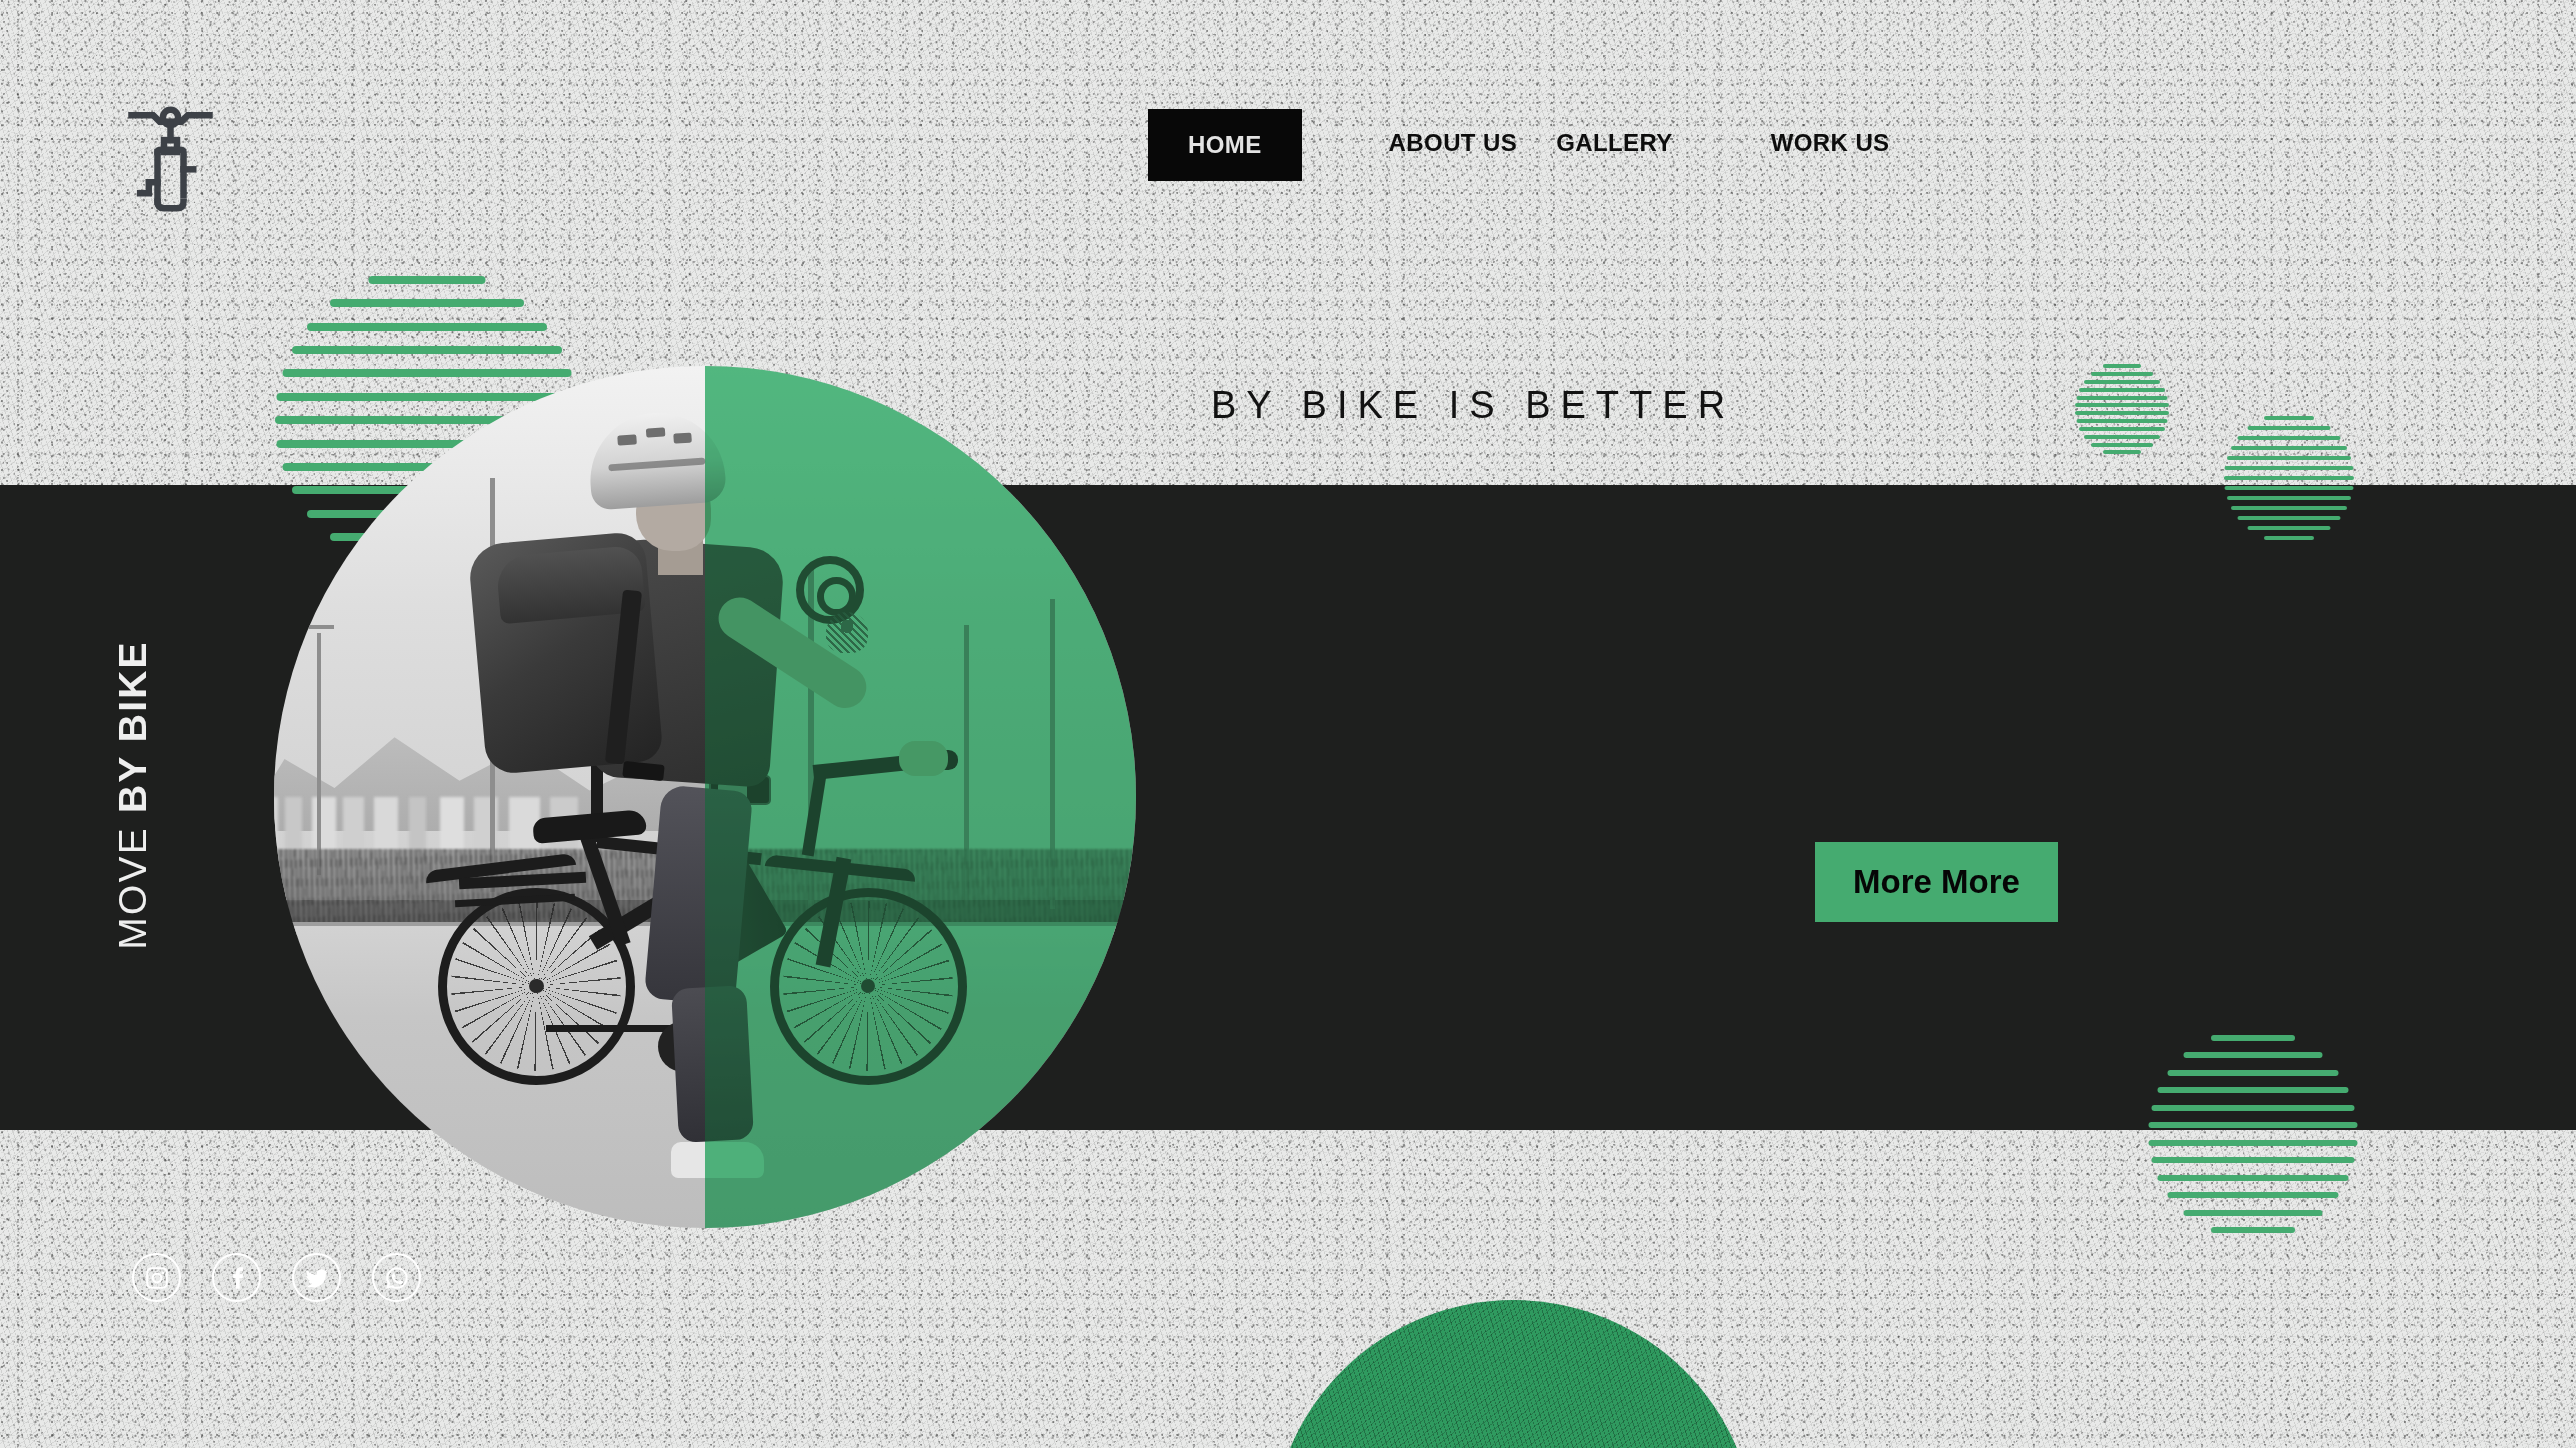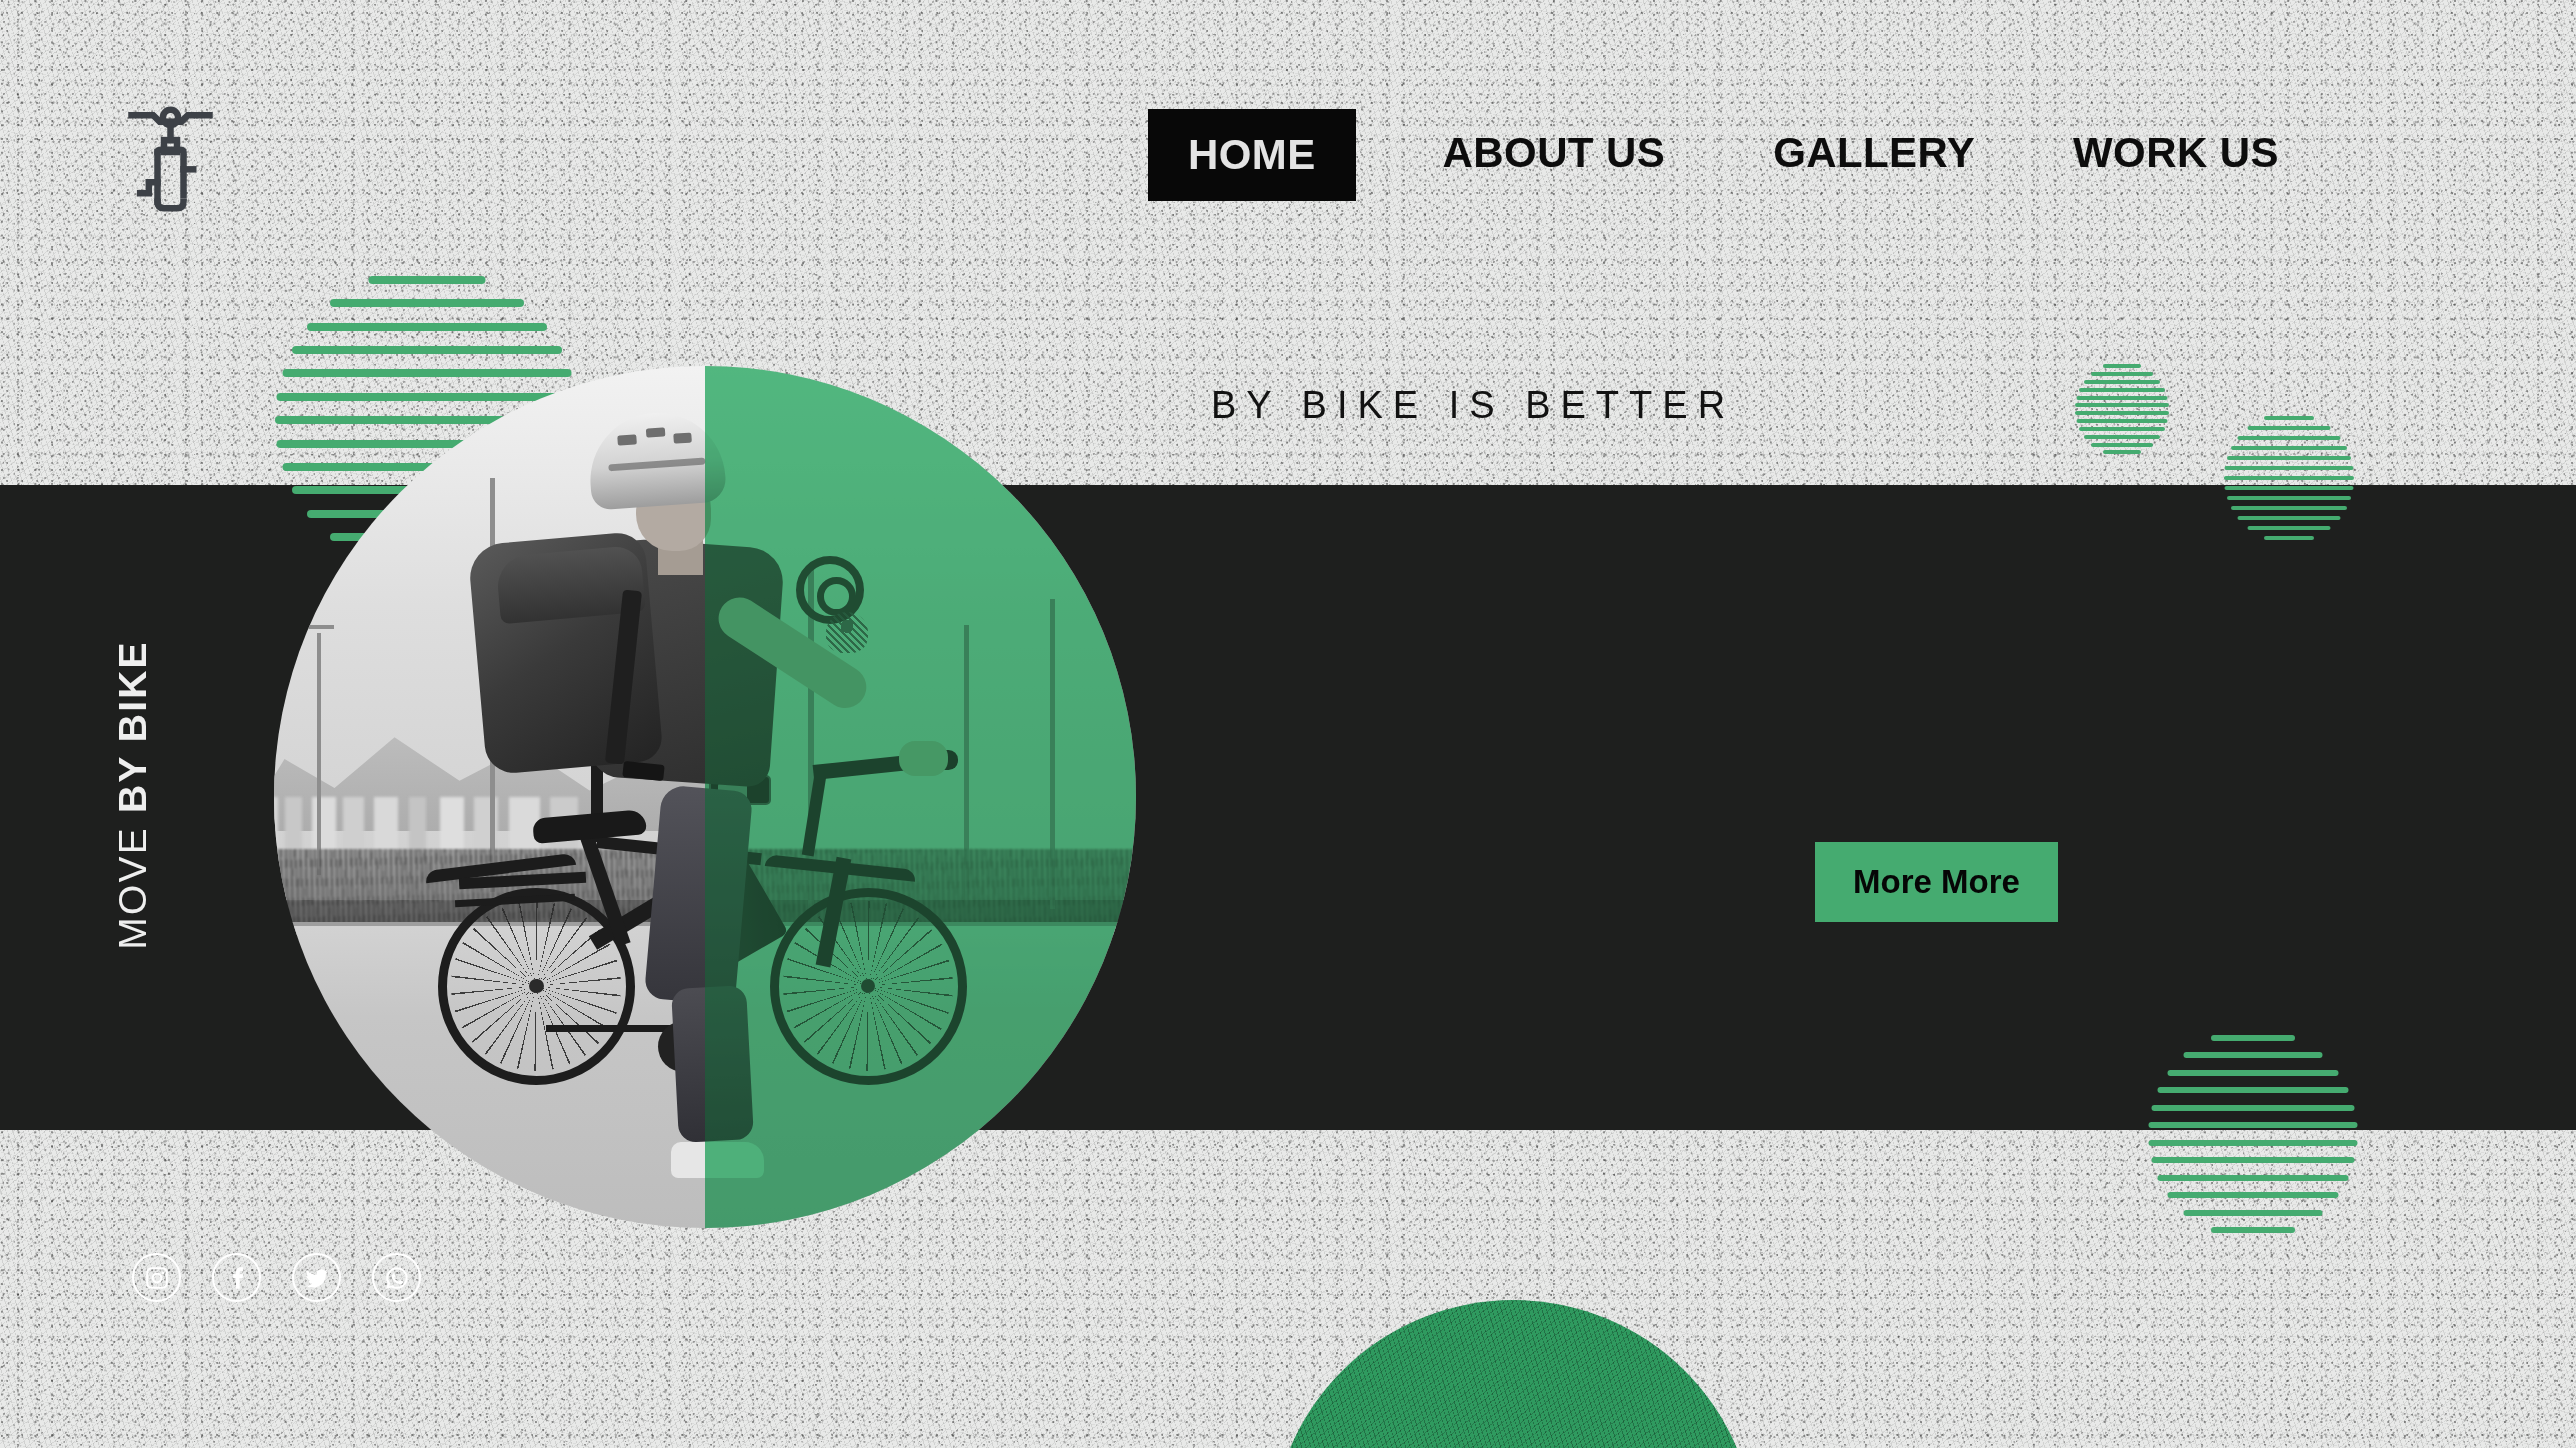--- a/index.html
+++ b/index.html
@@ -54,30 +54,30 @@
   
   .header{ position:absolute; left:0; top:0; width:100%; height:217px; }
 
   .logo{ position:absolute; left:116px; top:87px; width:109px; height:130px; }
 
   .nav{
     position:absolute; left:1148px; top:109px;
     display:flex; align-items:flex-start; gap:0;
   }
   .nav-item{
-    font-size:42px; font-weight:bold; letter-spacing:0.4px;
+    font-size:24px; font-weight:bold; letter-spacing:0.4px;
     color:#0d0d0d; white-space:nowrap;
     padding:20px 0; cursor:pointer;
     font-family:"Liberation Sans", sans-serif;
   }
   .nav-item.home{
     background:#080808; color:#e3e3e3;
     padding:22px 40px; margin-right:87px;
   }
-  .nav-item.about{ margin-right:108px; }
+  .nav-item.about{ margin-right:39px; }
   .nav-item.gallery{ margin-right:98px; }
 
   
   .tagline{
     position:absolute; left:1211px; top:384px;
     font-size:38px; font-weight:300; letter-spacing:10px;
     color:#121212; white-space:nowrap;
     font-family:"Liberation Sans", sans-serif;
   }
 

